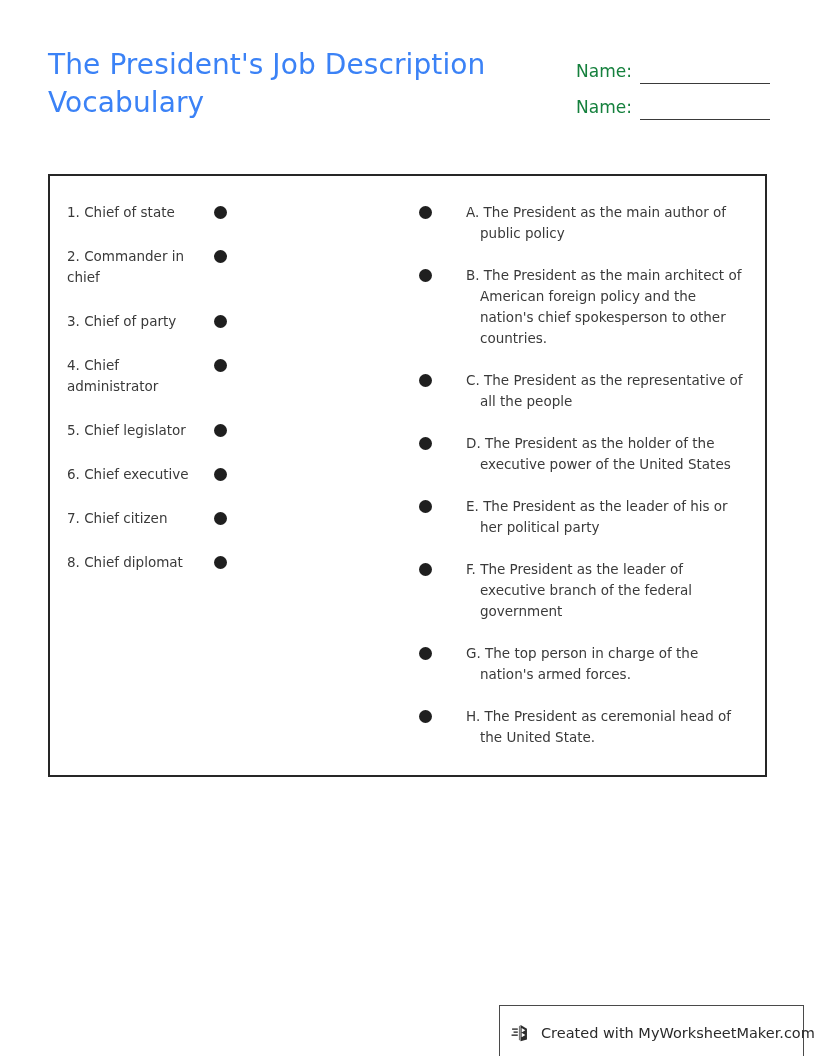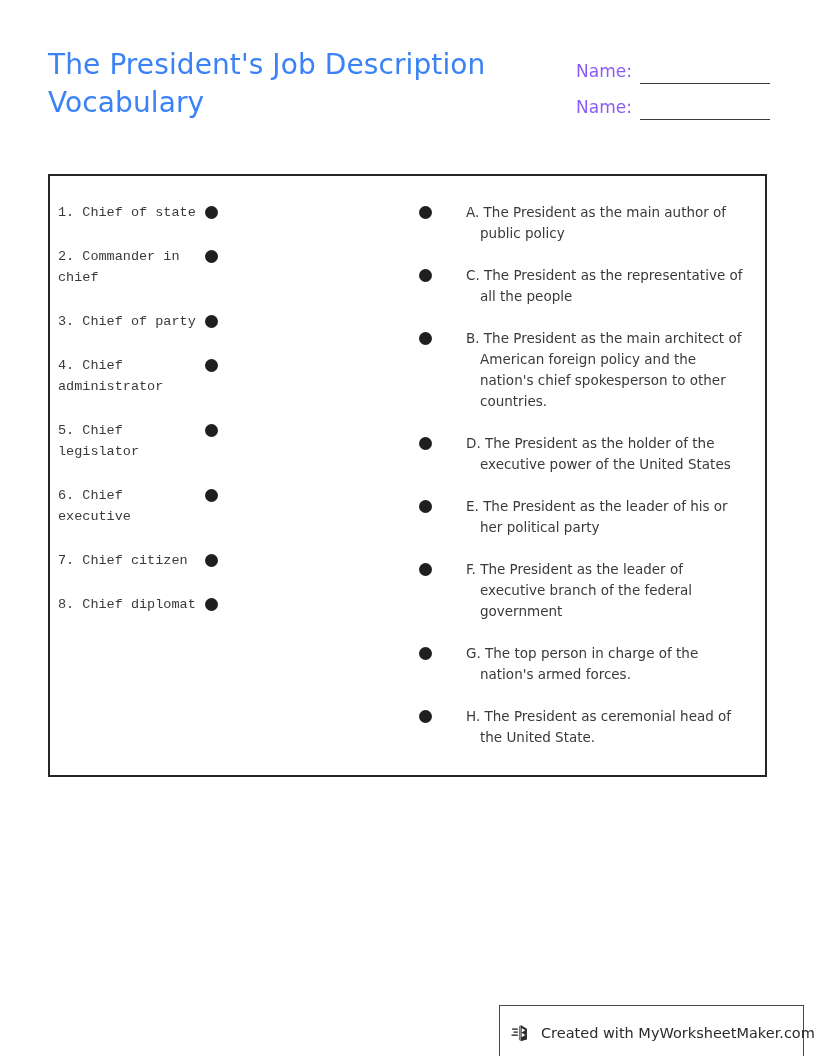--- a/index.html
+++ b/index.html
@@ -42,21 +42,21 @@
     width: 230px;
   }
   .field-row {
     display: flex;
     align-items: flex-end;
     justify-content: flex-end;
     height: 36px;
   }
   .field-label {
     font-size: 17px;
-    color: #8b5cf6;
+    color: #15803d;
     padding-bottom: 3px;
     padding-right: 8px;
     white-space: nowrap;
     margin-left: 8px;
   }
   .field-line {
     width: 130px;
     border-bottom: 1.5px solid #3a3a3a;
     height: 22px;
   }
@@ -70,21 +70,21 @@
     height: 603px;
     border: 2px solid #262626;
     box-sizing: border-box;
     background: #ffffff;
   }
 
   .column {
     position: absolute;
     top: 26px;
   }
-  #left-column { left: 6px;  width: 190px; font-family: Liberation Mono, monospace; }
+  #left-column { left: 15px;  width: 190px; }
   #right-column { left: 367px; width: 330px; }
 
   
   .left-item {
     position: relative;
     display: flex;
     align-items: flex-start;
     margin-bottom: 23px;
     min-height: 21px;
   }
@@ -288,32 +288,32 @@
         <span class="right-letter">A.</span>
         <span>The President as the main author of public policy</span>
       </div>
     </div>
 
     <div class="right-item">
       <div class="right-bullet-wrap">
         <span class="bullet"></span>
       </div>
       <div class="right-text">
+        <span class="right-letter">B.</span>
+        <span>The President as the main architect of American foreign policy and the nation's chief spokesperson to other countries.</span>
+      </div>
+    </div>
+
+    <div class="right-item">
+      <div class="right-bullet-wrap">
+        <span class="bullet"></span>
+      </div>
+      <div class="right-text">
         <span class="right-letter">C.</span>
         <span>The President as the representative of all the people</span>
-      </div>
-    </div>
-
-    <div class="right-item">
-      <div class="right-bullet-wrap">
-        <span class="bullet"></span>
-      </div>
-      <div class="right-text">
-        <span class="right-letter">B.</span>
-        <span>The President as the main architect of American foreign policy and the nation's chief spokesperson to other countries.</span>
       </div>
     </div>
 
     <div class="right-item">
       <div class="right-bullet-wrap">
         <span class="bullet"></span>
       </div>
       <div class="right-text">
         <span class="right-letter">D.</span>
         <span>The President as the holder of the executive power of the United States</span>

